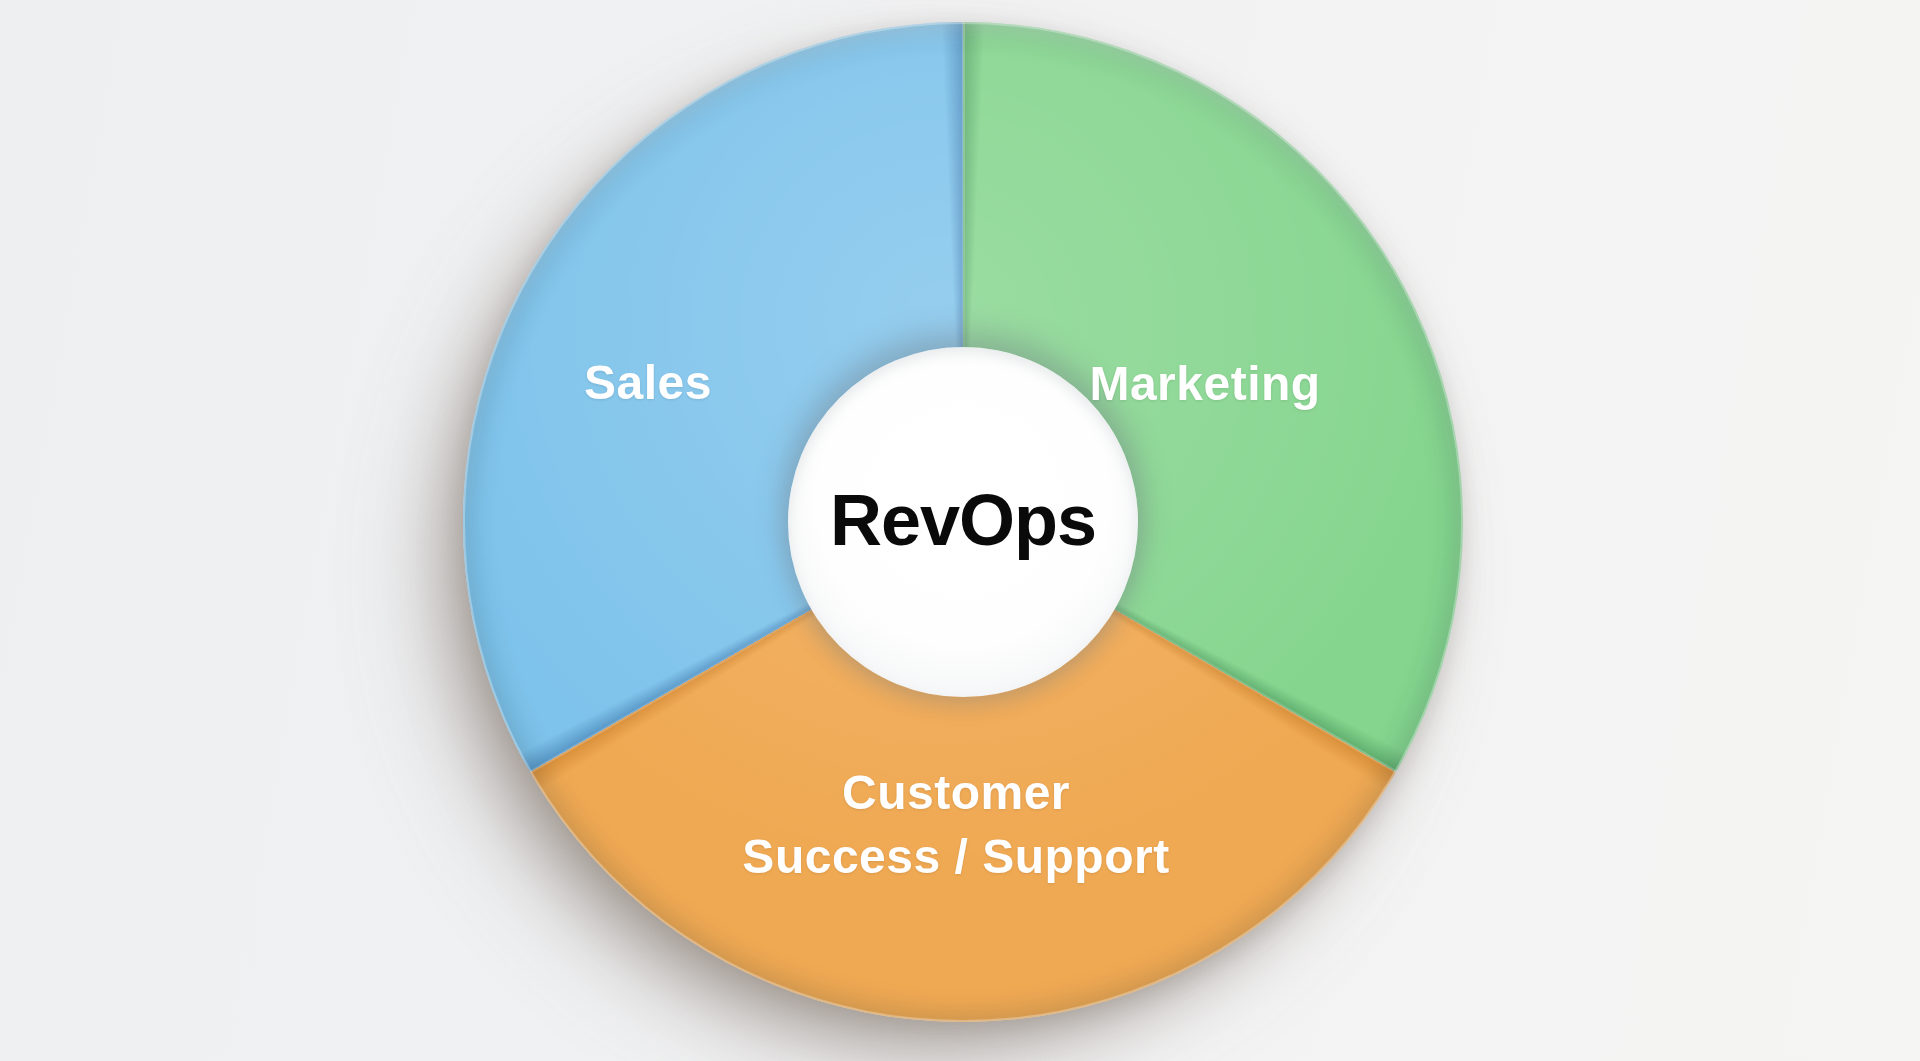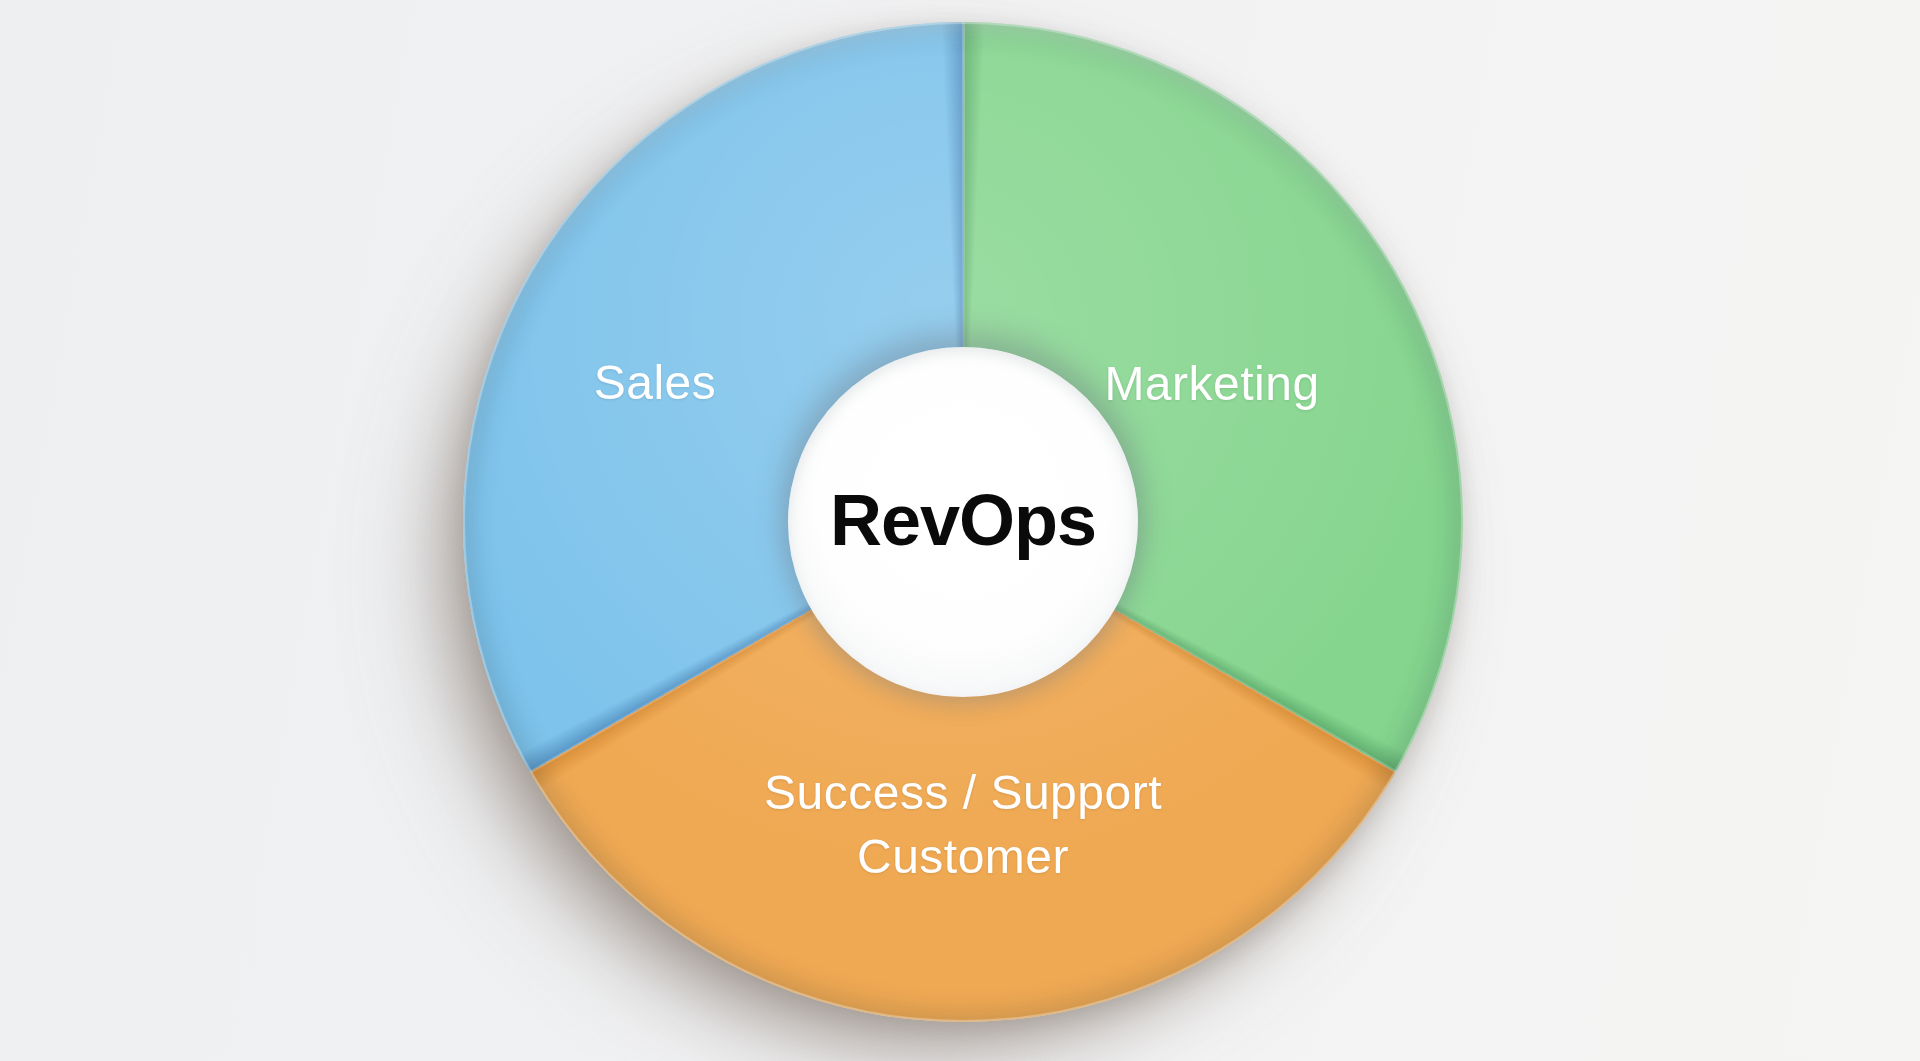--- a/index.html
+++ b/index.html
@@ -86,27 +86,26 @@
     letter-spacing: -1px;
     color: #0a0a0a;
     transform: translateY(-2px);
   }
   
   .slice-label {
     position: absolute;
     transform: translate(-50%, -50%);
     color: #ffffff;
     font-size: 48px;
-    font-weight: 400;
+    font-weight: 700;
     letter-spacing: 0.5px;
     text-align: center;
     white-space: nowrap;
     text-shadow: 0 1px 3px rgba(0,0,0,0.10);
     pointer-events: none;
-    margin-left: 7px;
   }
   .label-sales     { left: 648px;  top: 382px; }
   .label-marketing { left: 1205px; top: 383px; }
   .label-customer  { left: 956px;  top: 825px; line-height: 64px; }
 </style>
 </head>
 <body>
 
 <div class="stage">
 
@@ -119,17 +118,17 @@
 
   <div class="hole">
     <span class="center-label" style="color: rgb(10, 10, 10);">RevOps</span>
   </div>
 
   <div class="slice-label label-sales" style="color: rgb(255, 255, 255);">Sales</div>
 
   <div class="slice-label label-marketing" style="color: rgb(255, 255, 255);">Marketing</div>
 
   <div class="slice-label label-customer" style="color: rgb(255, 255, 255);">
+    <div>Customer</div>
     <div>Success / Support</div>
-    <div>Customer</div>
   </div>
 
 </div>
 
 </body></html>

